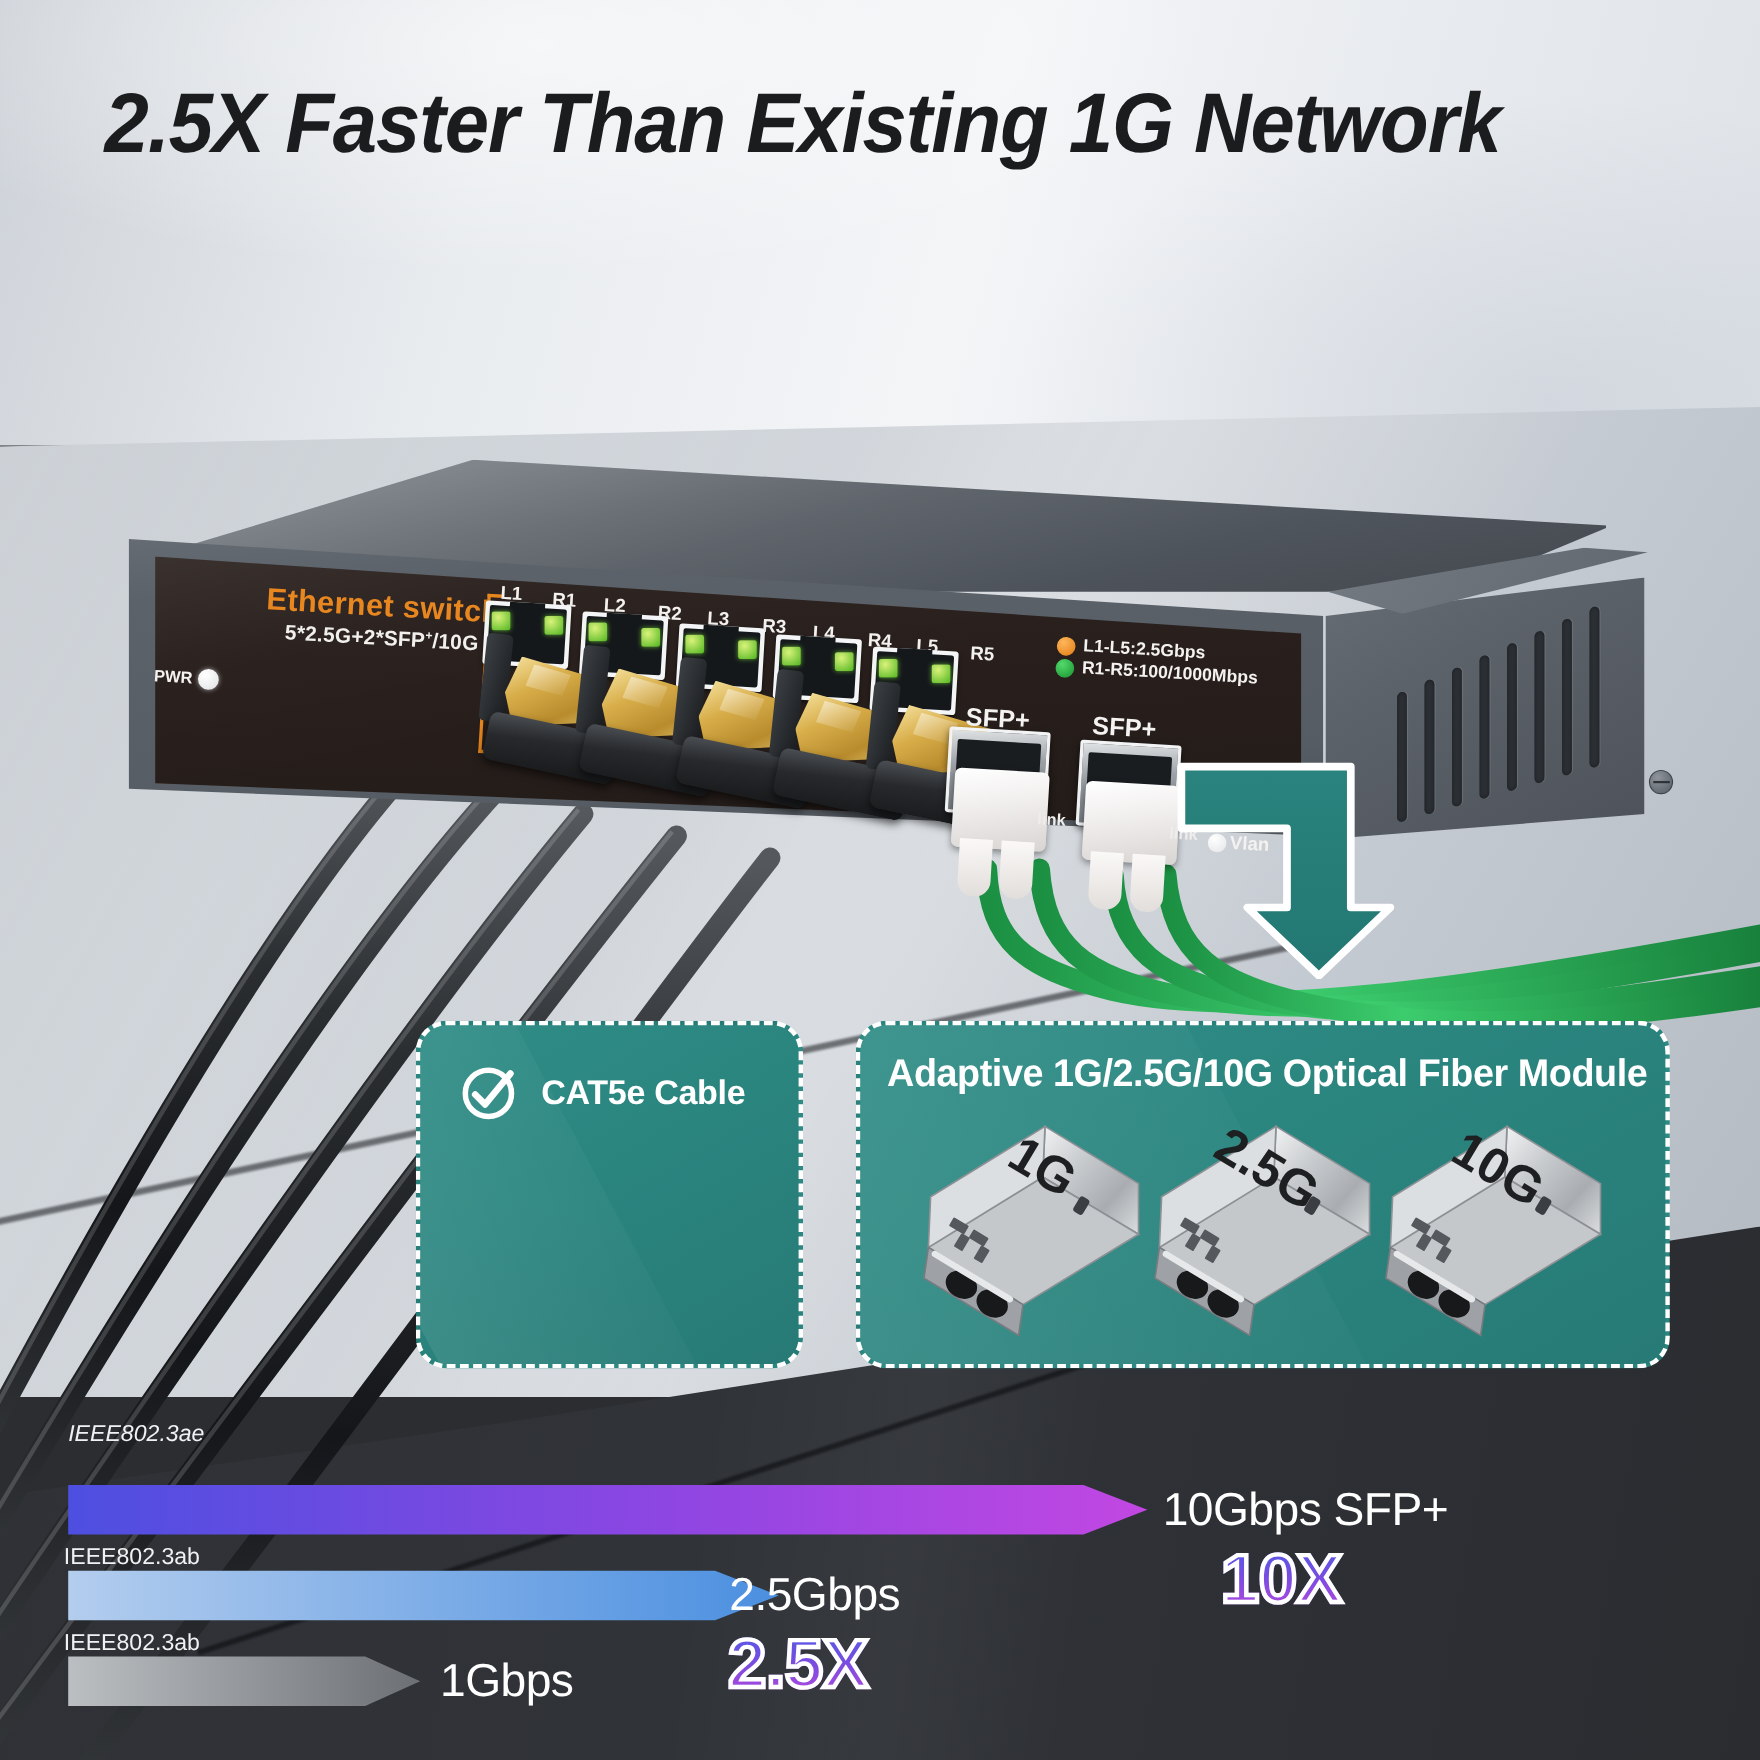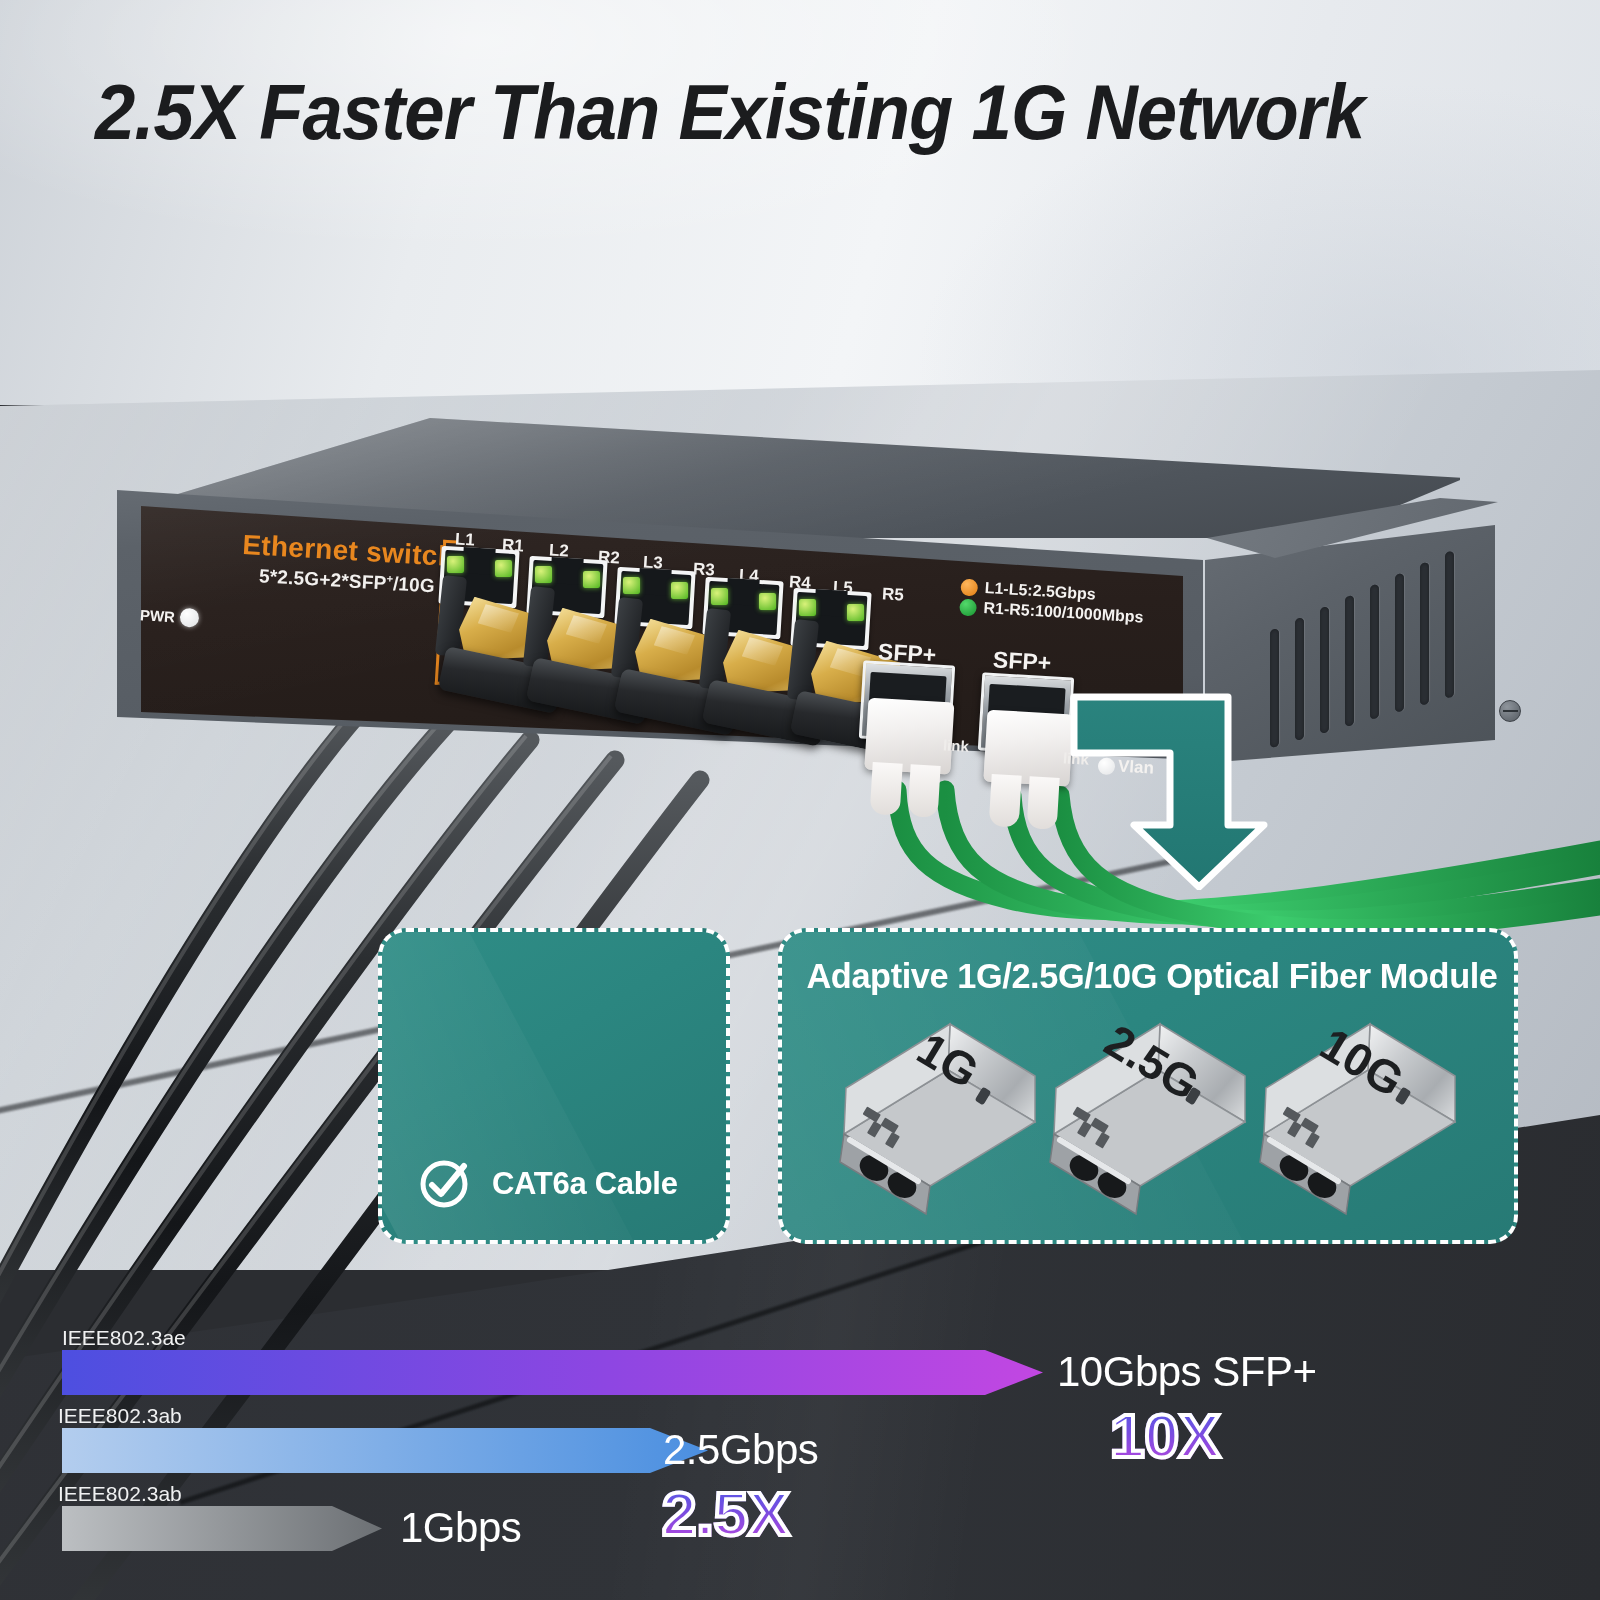--- a/index.html
+++ b/index.html
@@ -472,28 +472,28 @@
       <span class="vlan-led"></span>
       <span class="vlan-lbl">Vlan</span>
     </div>
   </div>
 
   <svg class="teal-arrow" viewBox="0 0 230 215">
     <path d="M6,22 L160,22 L160,150 L196,150 L131,212 L66,150 L102,150 L102,78 L6,78 Z" fill="url(#tealArrowG)" stroke="#ffffff" stroke-width="7" stroke-linejoin="round"></path>
   </svg>
 
   <div class="box" id="cat-box">
-    <div class="cat-row" style="top:226px;">
+    <div class="cat-row" style="top:36px;">
       <span class="chk">
         <svg viewBox="0 0 52 52" width="52" height="52">
           <circle cx="26" cy="26" r="21" fill="none" stroke="#fff" stroke-width="5"></circle>
           <path d="M14,27 L23,36 L46,8" fill="none" stroke="#fff" stroke-width="6" stroke-linecap="round" stroke-linejoin="round"></path>
         </svg>
       </span>
-      <span class="cat-txt">CAT6a Cable</span>
+      <span class="cat-txt">CAT5e Cable</span>
     </div>
   </div>
 
   <div class="box" id="mod-box">
     <div class="mod-title">Adaptive 1G/2.5G/10G Optical Fiber Module</div>
 
     <svg class="sfp-mod" style="left:48px; top:86px;" viewBox="0 0 215 210">
       <g>
         <path d="M120,6 L205,58 L205,104 L118,52 Z" fill="url(#metalG)" stroke="#8d9195" stroke-width="1.5"></path>
         <path d="M118,52 L205,104 L100,168 L14,116 Z" fill="#c5c8cb" stroke="#8d9195" stroke-width="1.5"></path>
@@ -549,21 +549,21 @@
         <ellipse cx="44" cy="150" rx="15" ry="12" fill="#17191b" transform="rotate(31 44 150)"></ellipse>
         <ellipse cx="72" cy="167" rx="15" ry="12" fill="#17191b" transform="rotate(31 72 167)"></ellipse>
         <path d="M20,122 L88,163" stroke="#e6e8ea" stroke-width="6" stroke-linecap="round"></path>
         <text x="104" y="58" font-family="Liberation Sans, sans-serif" font-size="46" font-weight="700" fill="#1d1f21" transform="rotate(31 104 58)" text-anchor="middle">10G</text>
       </g>
     </svg>
   </div>
 
 
   <div>
-    <div class="std-lbl" style="left:62px; top:1326px;">IEEE802.3ae</div>
+    <div class="std-lbl" style="left:62px; top:1292px;font-style:italic;">IEEE802.3ae</div>
     <div class="std-lbl" style="left:58px; top:1404px;">IEEE802.3ab</div>
     <div class="std-lbl" style="left:58px; top:1482px;">IEEE802.3ab</div>
 
     <svg style="position:absolute;left:0;top:1340px;width:1600px;height:260px">
 
       <path d="M62,10 L985,10 L1043,32.5 L985,55 L62,55 Z" fill="url(#bar10)"></path>
 
       <path d="M62,88 L650,88 L708,110.5 L650,133 L62,133 Z" fill="url(#bar25)"></path>
 
       <path d="M62,166 L332,166 L382,188.5 L332,211 L62,211 Z" fill="url(#bar1)"></path>

